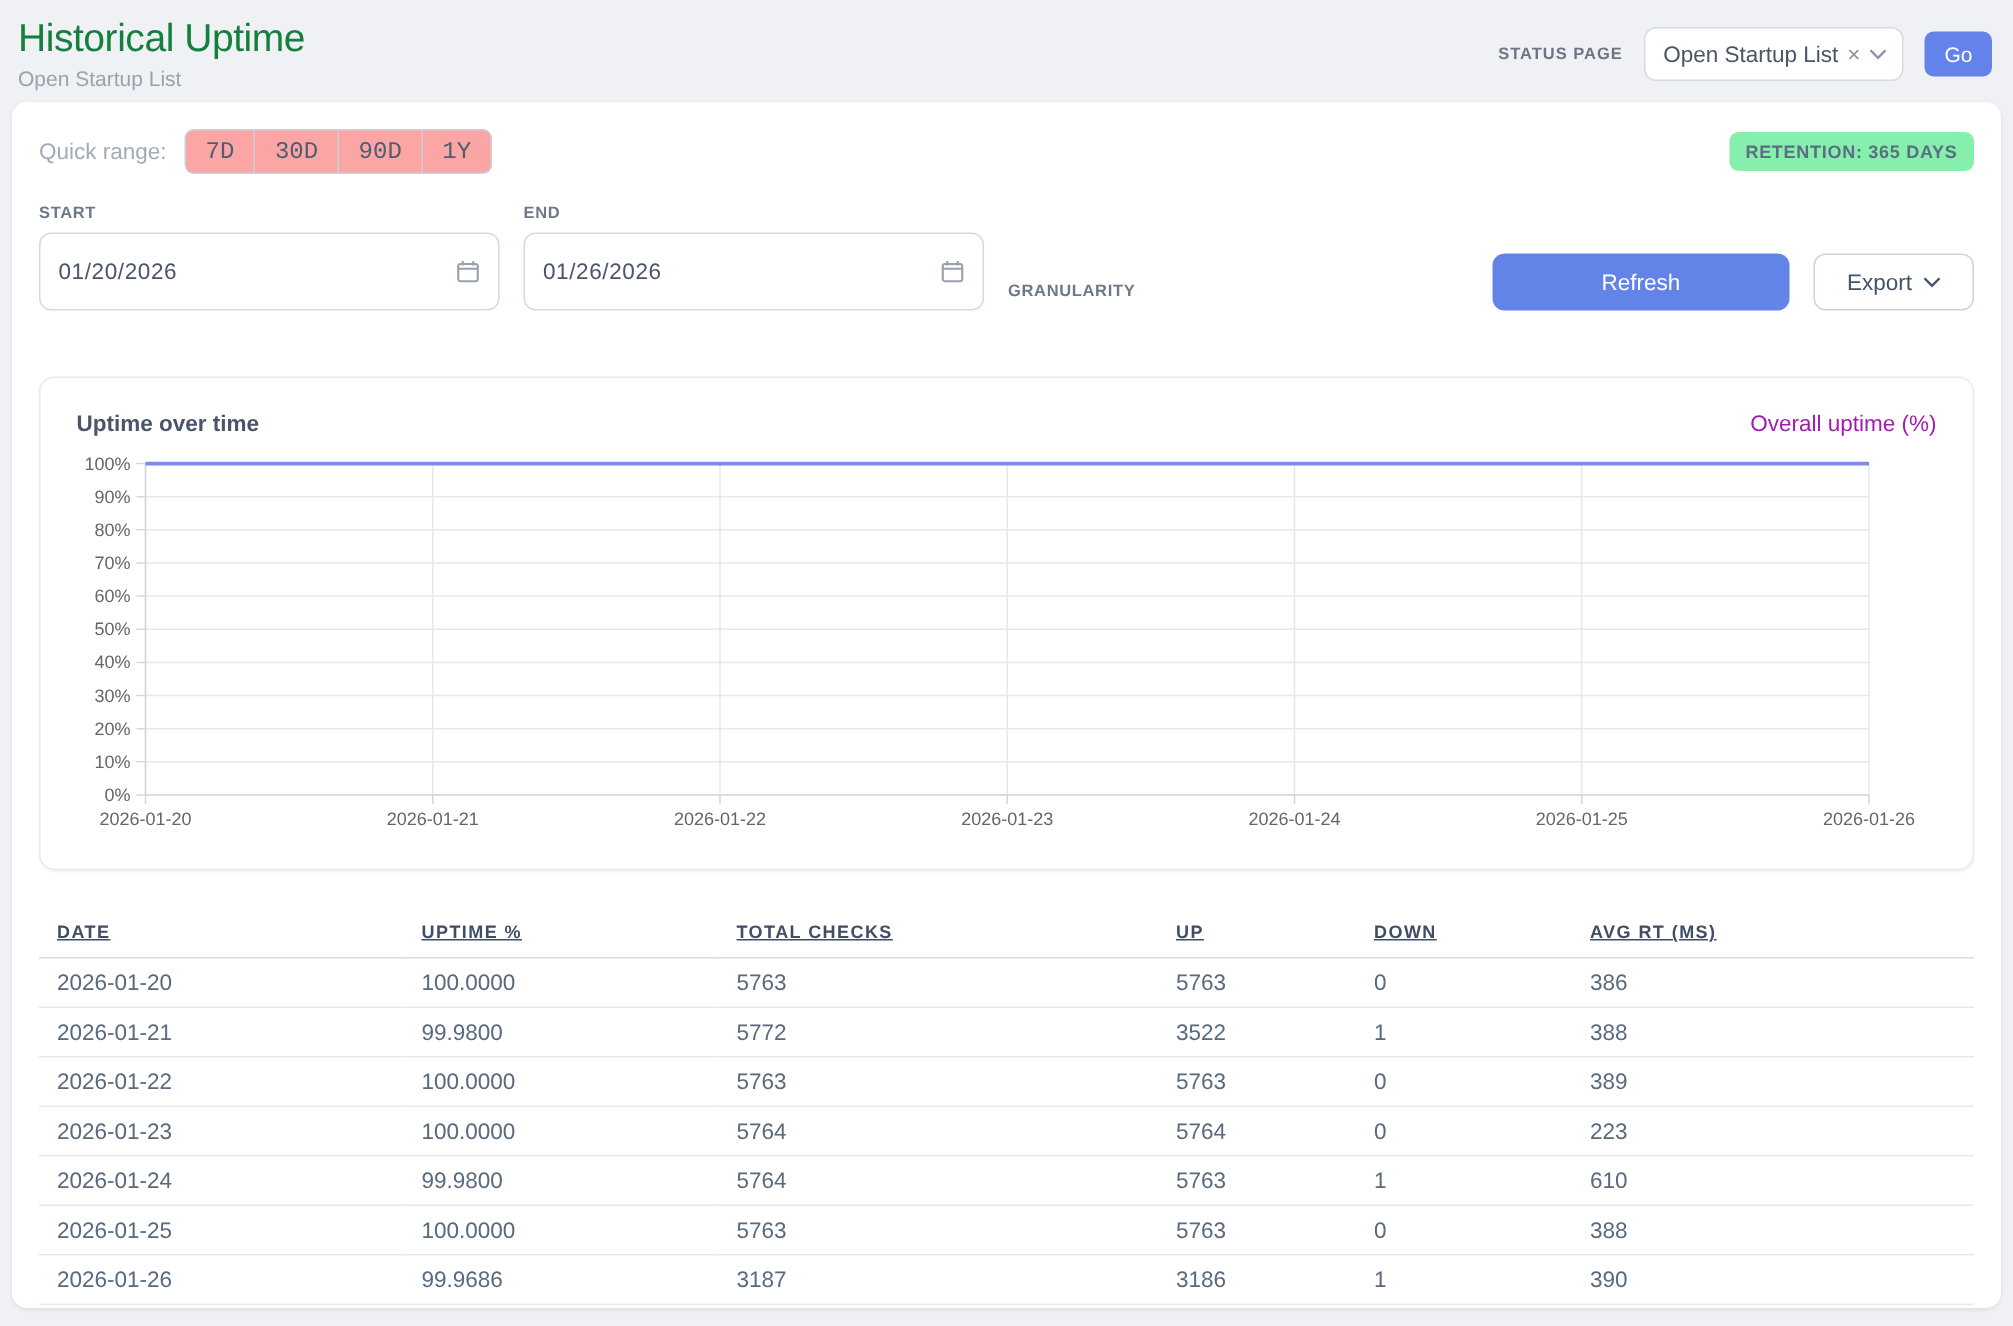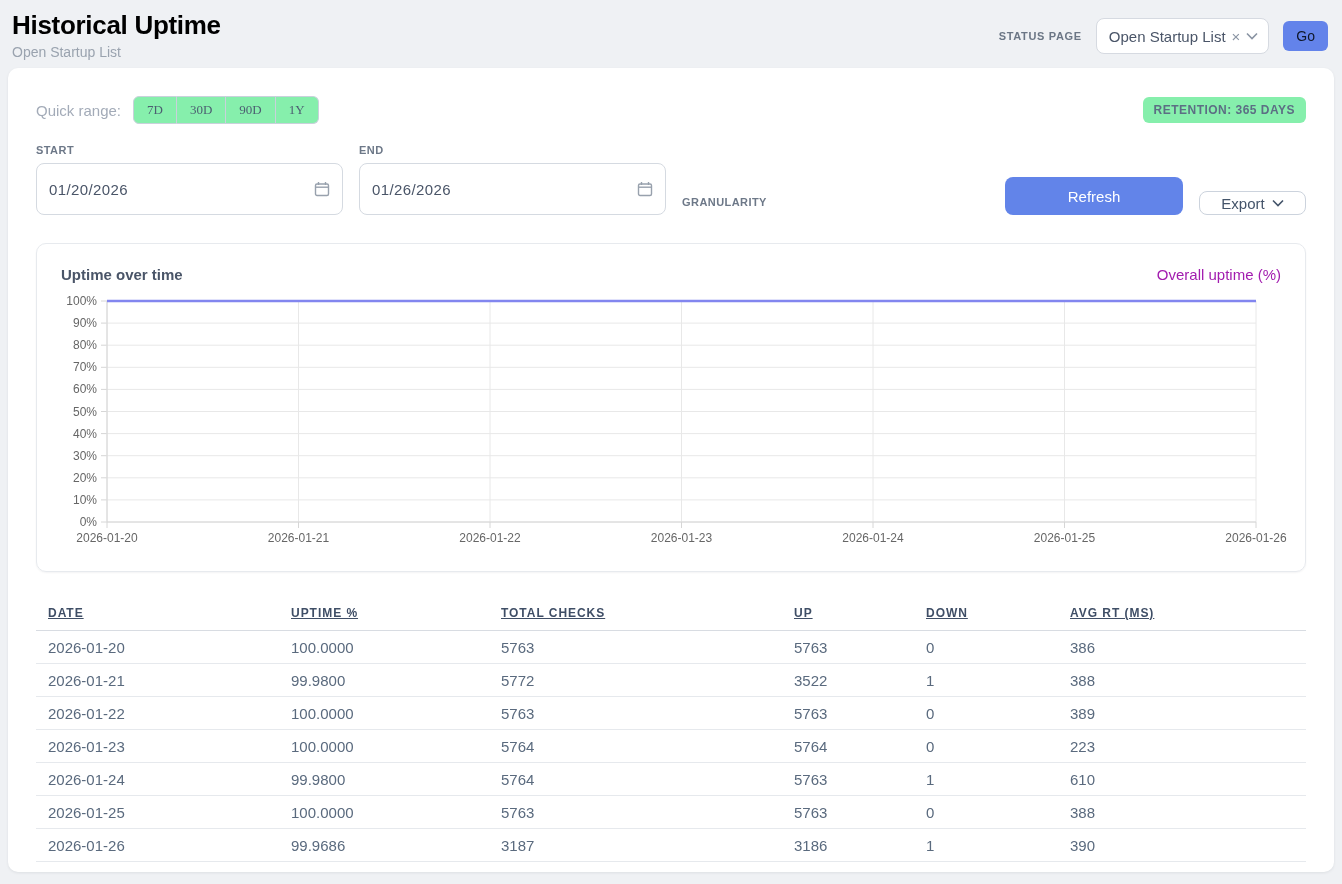--- a/index.html
+++ b/index.html
@@ -5,51 +5,51 @@
   * { margin:0; padding:0; box-sizing:border-box; }
   html,body { width:1342px; height:884px; overflow:hidden; }
   body {
     background:#eff1f4;
     font-family:"Liberation Sans","DejaVu Sans",sans-serif;
     color:#4a5568;
   }
 
   
   .topbar { display:flex; justify-content:space-between; align-items:flex-start; padding:10px 14px 8px 12px; }
-  .page-title { font-size:26px; font-weight:700; color:#000000; letter-spacing:-0.3px;text-align:right; }
+  .page-title { font-size:26px; font-weight:400; color:#15803d; letter-spacing:-0.3px;text-align:right; }
   .page-subtitle { font-size:14px; color:#9aa3af; margin-top:3px; }
   .topbar-right { display:flex; align-items:center; gap:14px; margin-top:8px; }
   .statuspage-label { font-size:11px; font-weight:700; color:#6b7685; letter-spacing:.06em; }
   .statuspage-select {
     display:flex; align-items:center; gap:6px; background:#fff;
     border:1px solid #d6dae1; border-radius:8px; height:36px; padding:0 10px 0 12px;
     font-size:15px; color:#4a5568; cursor:pointer;
   }
   .clear-x { color:#8a94a3; font-size:15px; }
   .chev { width:12px; height:8px; display:inline-block; }
   .go-btn {
-    background:#6383ea; color:#0f172a; border:none; border-radius:6px;
+    background:#6383ea; color:#ffffff; border:none; border-radius:6px;
     height:30px; padding:0 13px; font-size:14px; cursor:pointer;
   }
 
   
   .main-card {
     background:#fff; border-radius:10px; margin:0 8px 8px 8px;
-    box-shadow:0 1px 3px rgba(16,24,40,.08); height:804px; padding:28px;
+    box-shadow:0 1px 3px rgba(16,24,40,.08); height:804px; padding:18px;
   }
 
   
   .row-quick { display:flex; align-items:center; justify-content:space-between; }
   .row-quick-left { display:flex; align-items:center; gap:12px; }
   .quick-label { font-size:15px; color:#a3abb8; }
   .qr-group { display:flex; }
   .qr-btn {
-    background:#86efac; border:1px solid #c9d1db; border-left-width:0;
-    font-size:13px; color:#4c5e71; padding:5px 13px; cursor:pointer;
-    font-family:Liberation Serif, serif;
+    background:#fca5a5; border:1px solid #c9d1db; border-left-width:0;
+    font-size:16px; color:#4c5e71; padding:5px 13px; cursor:pointer;
+    font-family:Liberation Mono, monospace;
   }
   .qr-btn:first-child { border-left-width:1px; border-radius:6px 0 0 6px; }
   .qr-btn:last-child { border-radius:0 6px 6px 0; }
   .retention-badge {
     background:#86efac; color:#5c6e84; font-size:12px; font-weight:700;
     letter-spacing:.04em; border-radius:6px; padding:6px 11px;
   }
 
   
   .row-form { display:flex; gap:16px; margin-top:20px; align-items:flex-end; }
@@ -59,28 +59,28 @@
     height:52px; border:1px solid #d5dae1; border-radius:8px; background:#fff;
     display:flex; align-items:center; justify-content:space-between;
     padding:0 12px; font-size:15px; color:#4a5568; letter-spacing:.4px; cursor:text;
   }
   .select-box { cursor:pointer; letter-spacing:0; }
   .refresh-btn {
     flex:1; height:38px; background:#6284e9; border:none; border-radius:8px;
     color:#fff; font-size:15px; cursor:pointer; font-family:inherit;
   }
   .export-btn {
-    width:107px; height:24px; background:#fff; border:1px solid #ccd3dd; border-radius:8px;
+    width:107px; height:38px; background:#fff; border:1px solid #ccd3dd; border-radius:8px;
     color:#44546a; font-size:15px; cursor:pointer; font-family:inherit;
     display:flex; align-items:center; justify-content:center; gap:7px;
   }
 
   
   .chart-card {
-    margin-top:28px; border:1px solid #e7eaee; border-radius:10px;
+    margin-top:44px; border:1px solid #e7eaee; border-radius:10px;
     box-shadow:0 1px 2px rgba(16,24,40,.05); padding:22px 24px 26px 24px;
   }
   .chart-head { display:flex; justify-content:space-between; align-items:center; }
   .chart-title { font-size:15px; font-weight:700; color:#4a5568; }
   .chart-legend { font-size:15px; color:#a21caf; }
   .chart-svg { display:block; width:1228px; height:252px; margin-top:10px; }
   .chart-svg text { font-family:"Liberation Sans","DejaVu Sans",sans-serif; }
 
   
   .uptime-table { width:100%; border-collapse:collapse; margin-top:26px; }

